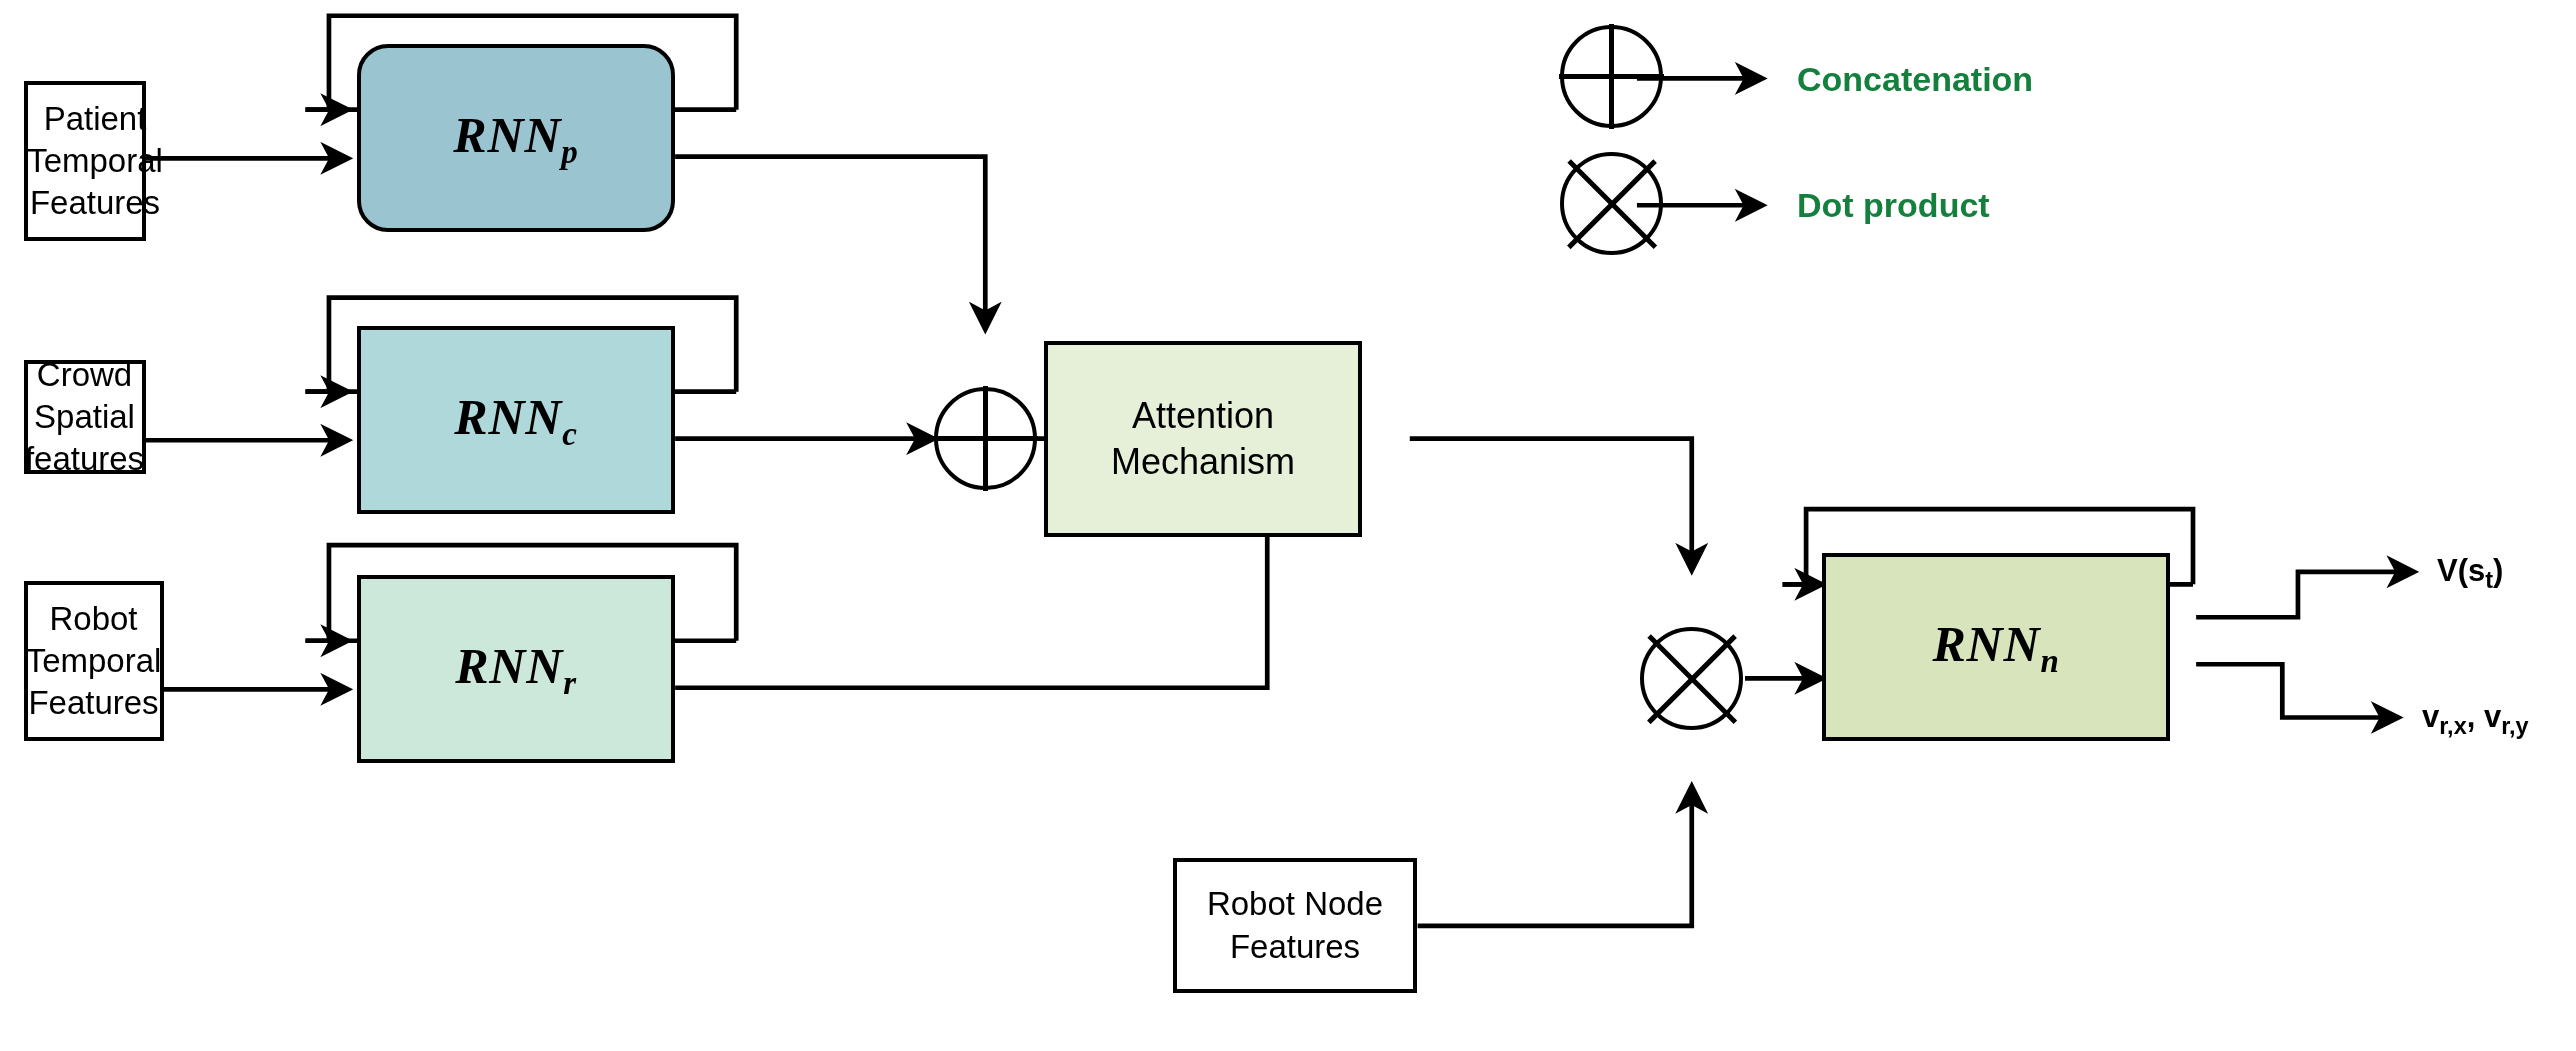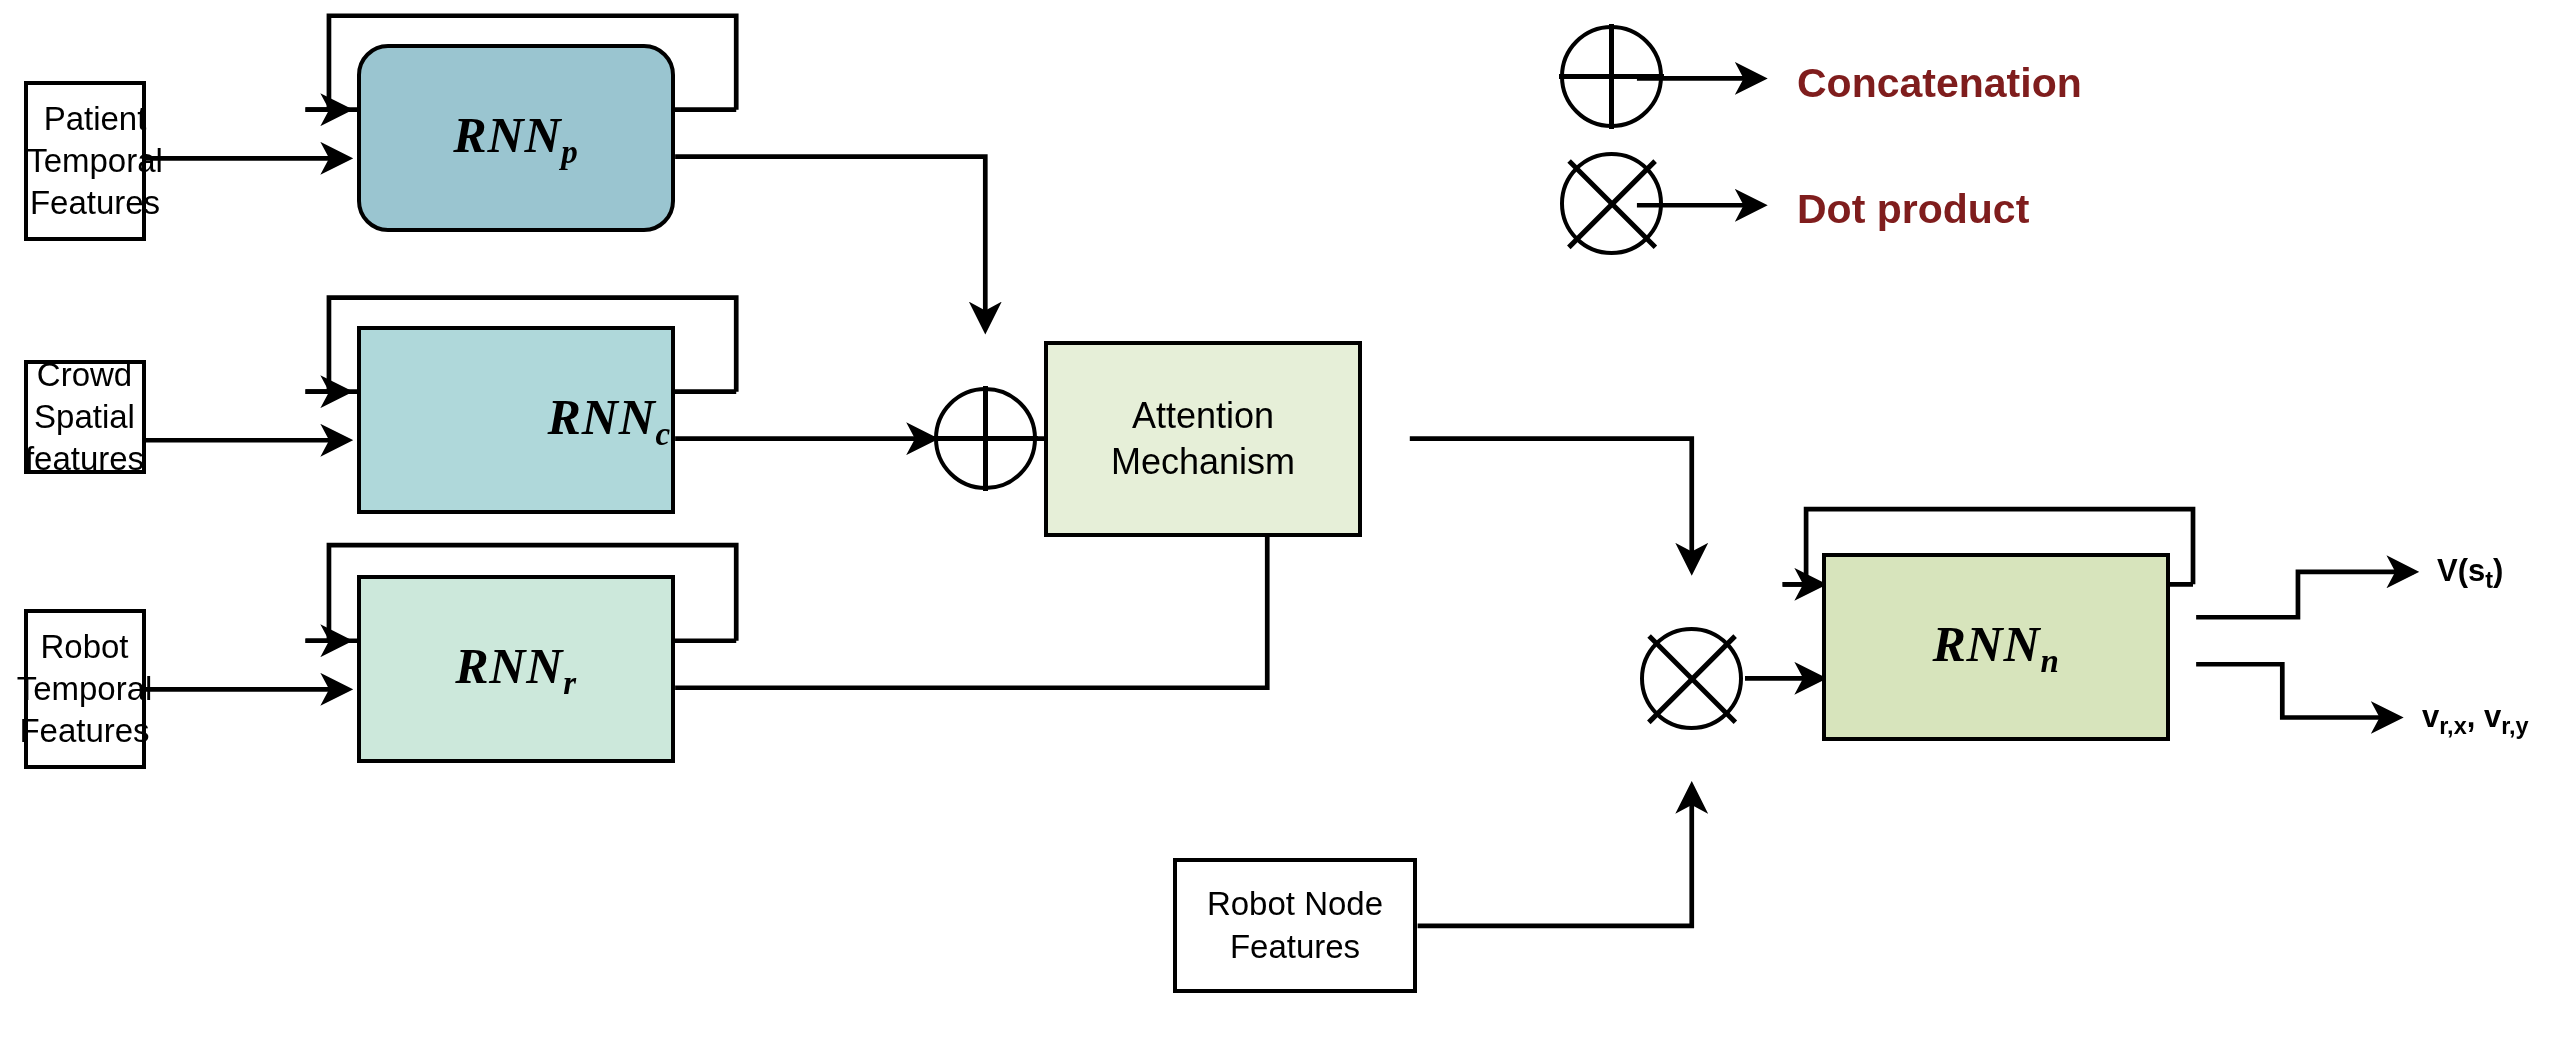--- a/index.html
+++ b/index.html
@@ -53,22 +53,22 @@
     white-space: nowrap;
   }
   .out-label .sub {
     font-size: 23.5px;
     vertical-align: sub;
   }
   .legend-label {
     position: absolute;
     font-family: "Liberation Sans", sans-serif;
     font-weight: 700;
-    font-size: 41px;
-    color: #7f1d1d;
+    font-size: 34px;
+    color: #15803d;
     white-space: nowrap;
     text-align: right;
   }
   .op-circle {
     position: absolute;
     box-sizing: border-box;
     border: 4.7px solid #000000;
     border-radius: 50%;
     background: transparent;
   }
@@ -172,34 +172,34 @@
     </g>
   </svg>
 
   <div class="node-box" style="left: 23.5px; top: 81px; width: 122px; height: 160px; font-size: 33px; padding-left: 21px;">Patient
 Temporal
 Features</div>
 
   <div class="node-box" style="left: 23.5px; top: 360px; width: 122px; height: 114px; font-size: 33px;">Crowd Spatial
 features</div>
 
-  <div class="node-box" style="left: 23.5px; top: 609px; width: 122px; height: 160px; font-size: 33px;">Robot
+  <div class="node-box" style="left: 23.5px; top: 581px; width: 140px; height: 160px; font-size: 33px;">Robot
 Temporal
 Features</div>
 
   <div class="node-box" style="left: 1173px; top: 858px; width: 244px; height: 135px; font-size: 33px;">Robot Node
 Features</div>
 
   <div class="node-box rnn-box" style="left:357px; top:44px; width:318px; height:188px;
               background:#9AC5D0;border-radius:31px;">
     <span><span>RNN</span><span class="sub">p</span></span>
   </div>
 
   <div class="node-box rnn-box" style="left:357px; top:326px; width:318px; height:188px;
-              background:#AFD8DA;justify-content:flex-end;">
+              background:#AFD8DA;">
     <span><span>RNN</span><span class="sub">c</span></span>
   </div>
 
   <div class="node-box rnn-box" style="left:357px; top:575px; width:318px; height:188px;
               background:#CCE8DB;">
     <span><span>RNN</span><span class="sub">r</span></span>
   </div>
 
   <div class="node-box rnn-box" style="left:1822px; top:553px; width:348px; height:188px;
               background:#D7E4BC;">

